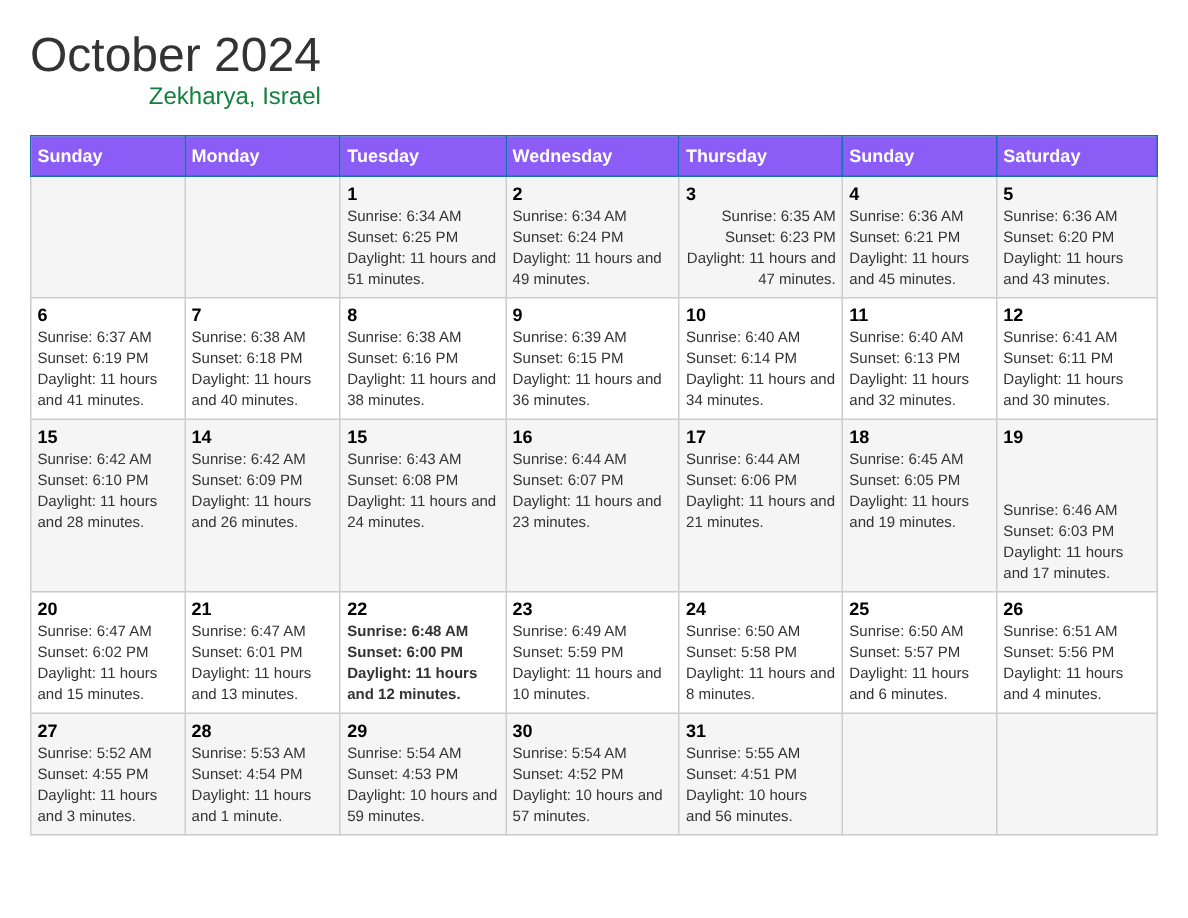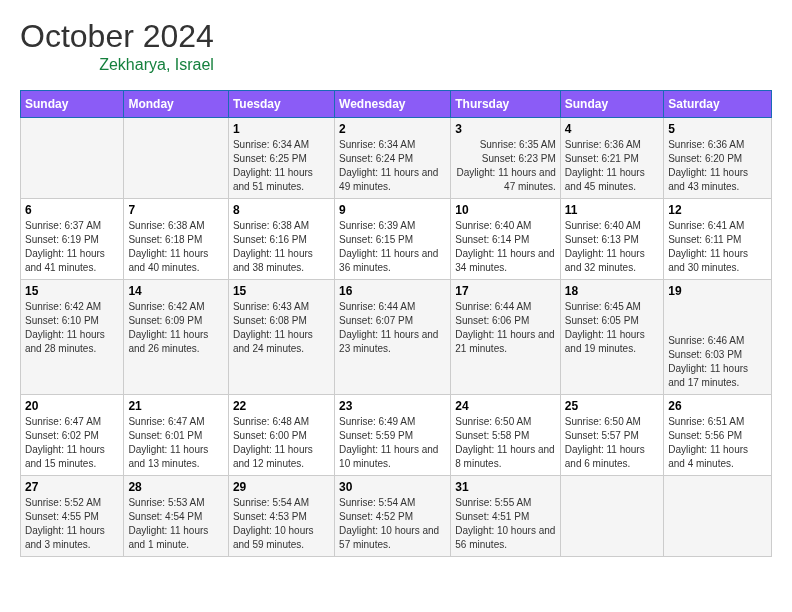--- a/index.html
+++ b/index.html
@@ -247,21 +247,21 @@
 Daylight: 11 hours and 15 minutes.</div>
         </td>
         <td>
           <span class="day-number">21</span>
           <div class="day-info" style="white-space: pre-line;">Sunrise: 6:47 AM
 Sunset: 6:01 PM
 Daylight: 11 hours and 13 minutes.</div>
         </td>
         <td>
           <span class="day-number">22</span>
-          <div class="day-info" style="white-space: pre-line;">Sunrise: 6:48 AM
+          <div class="day-info" style="white-space: pre-line; font-weight: bold;">Sunrise: 6:48 AM
 Sunset: 6:00 PM
 Daylight: 11 hours and 12 minutes.</div>
         </td>
         <td>
           <span class="day-number">23</span>
           <div class="day-info" style="white-space: pre-line;">Sunrise: 6:49 AM
 Sunset: 5:59 PM
 Daylight: 11 hours and 10 minutes.</div>
         </td>
         <td>

